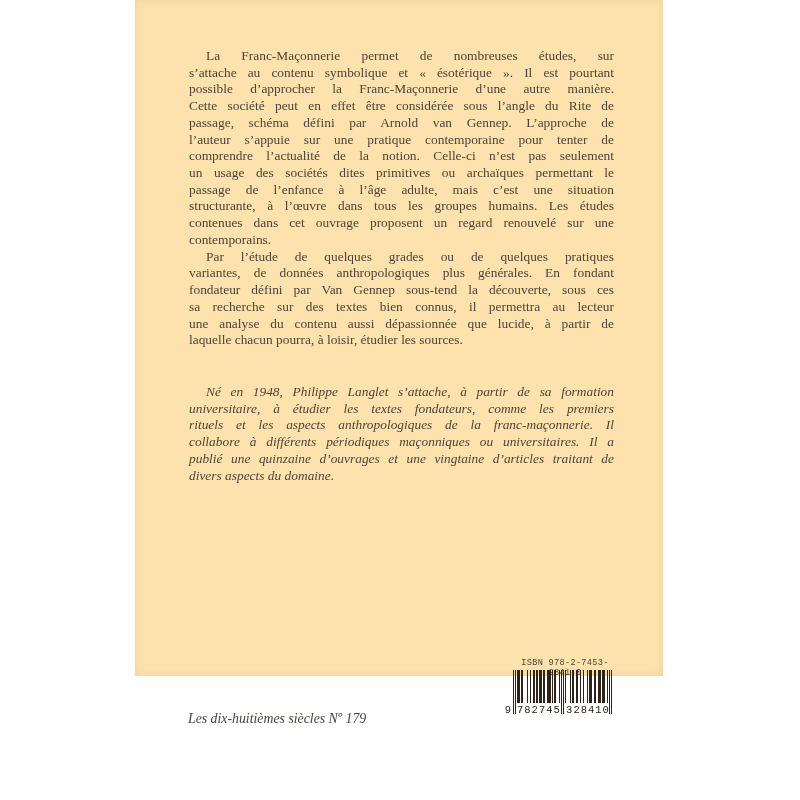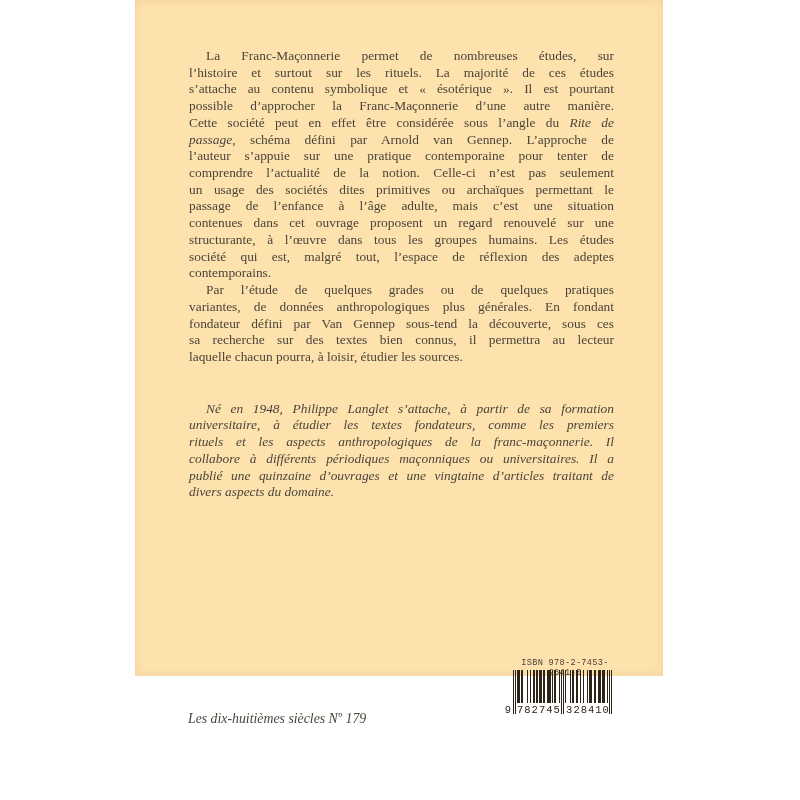--- a/index.html
+++ b/index.html
@@ -14,21 +14,21 @@
   .para{margin:0;}
   .para.gap{margin-top:35px;}
   .para.italic .line{font-style:italic;}
   .line{
     font-size:13.4px;line-height:16.72px;height:16.72px;
     text-align:justify;text-align-last:justify;
     white-space:normal;overflow:visible;
   }
   .line.first{text-indent:17px;}
   .line.last{text-align-last:left;}
-  .em{font-style:italic;margin-top:24px;}
+  .em{margin-top:24px;}
   .footer{
     position:absolute;left:53px;top:700px;
     font-style:italic;font-size:13.8px;color:#4b443b;margin-top:11px;
   }
   .isbn{
     position:absolute;left:375px;top:658px;width:110px;
     font-family:Liberation Mono, monospace;
     font-size:8.6px;letter-spacing:.3px;text-align:center;color:#4e4336;
   }
   #ean{position:absolute;left:378px;top:670px;width:99px;height:45px;}
@@ -41,39 +41,38 @@
   .g1{left:382px;width:44px;}
   .g2{left:431px;width:44px;text-align:center;}
 </style>
 </head>
 <body>
 
 <div class="cover">
   <div class="textblock" id="paras">
       <div class="para">
         <div class="line first"><span>La Franc-Maçonnerie permet de nombreuses études, sur</span></div>
-        <div class="line"><span>l’histoire et surtout sur les rituels. La majorité de ces études</span></div>
         <div class="line"><span>s’attache au contenu symbolique et « ésotérique ». Il est pourtant</span></div>
         <div class="line"><span>possible d’approcher la Franc-Maçonnerie d’une autre manière.</span></div>
         <div class="line"><span>Cette société peut en effet être considérée sous l’angle du </span><span class="em">Rite de</span></div>
         <div class="line"><span class="em">passage</span><span>, schéma défini par Arnold van Gennep. L’approche de</span></div>
         <div class="line"><span>l’auteur s’appuie sur une pratique contemporaine pour tenter de</span></div>
         <div class="line"><span>comprendre l’actualité de la notion. Celle-ci n’est pas seulement</span></div>
         <div class="line"><span>un usage des sociétés dites primitives ou archaïques permettant le</span></div>
         <div class="line"><span>passage de l’enfance à l’âge adulte, mais c’est une situation</span></div>
+        <div class="line"><span>structurante, à l’œuvre dans tous les groupes humains. Les études</span></div>
         <div class="line"><span>contenues dans cet ouvrage proposent un regard renouvelé sur une</span></div>
-        <div class="line"><span>structurante, à l’œuvre dans tous les groupes humains. Les études</span></div>
-        <div class="line"><span>société qui est, malgré tout, l’espace de réflexion des adeptes</span></div>
         <div class="line last"><span>contemporains.</span></div>
       </div>
       <div class="para">
         <div class="line first"><span>Par l’étude de quelques grades ou de quelques pratiques</span></div>
         <div class="line"><span>variantes, de données anthropologiques plus générales. En fondant</span></div>
         <div class="line"><span>fondateur défini par Van Gennep sous-tend la découverte, sous ces</span></div>
         <div class="line"><span>sa recherche sur des textes bien connus, il permettra au lecteur</span></div>
+        <div class="line"><span>une analyse du contenu aussi dépassionnée que lucide, à partir de</span></div>
         <div class="line last"><span>laquelle chacun pourra, à loisir, étudier les sources.</span></div>
       </div>
       <div class="para italic gap">
         <div class="line first"><span>Né en 1948, Philippe Langlet s’attache, à partir de sa formation</span></div>
         <div class="line"><span>universitaire, à étudier les textes fondateurs, comme les premiers</span></div>
         <div class="line"><span>rituels et les aspects anthropologiques de la franc-maçonnerie. Il</span></div>
         <div class="line"><span>collabore à différents périodiques maçonniques ou universitaires. Il a</span></div>
         <div class="line"><span>publié une quinzaine d’ouvrages et une vingtaine d’articles traitant de</span></div>
         <div class="line last"><span>divers aspects du domaine.</span></div>
       </div>

